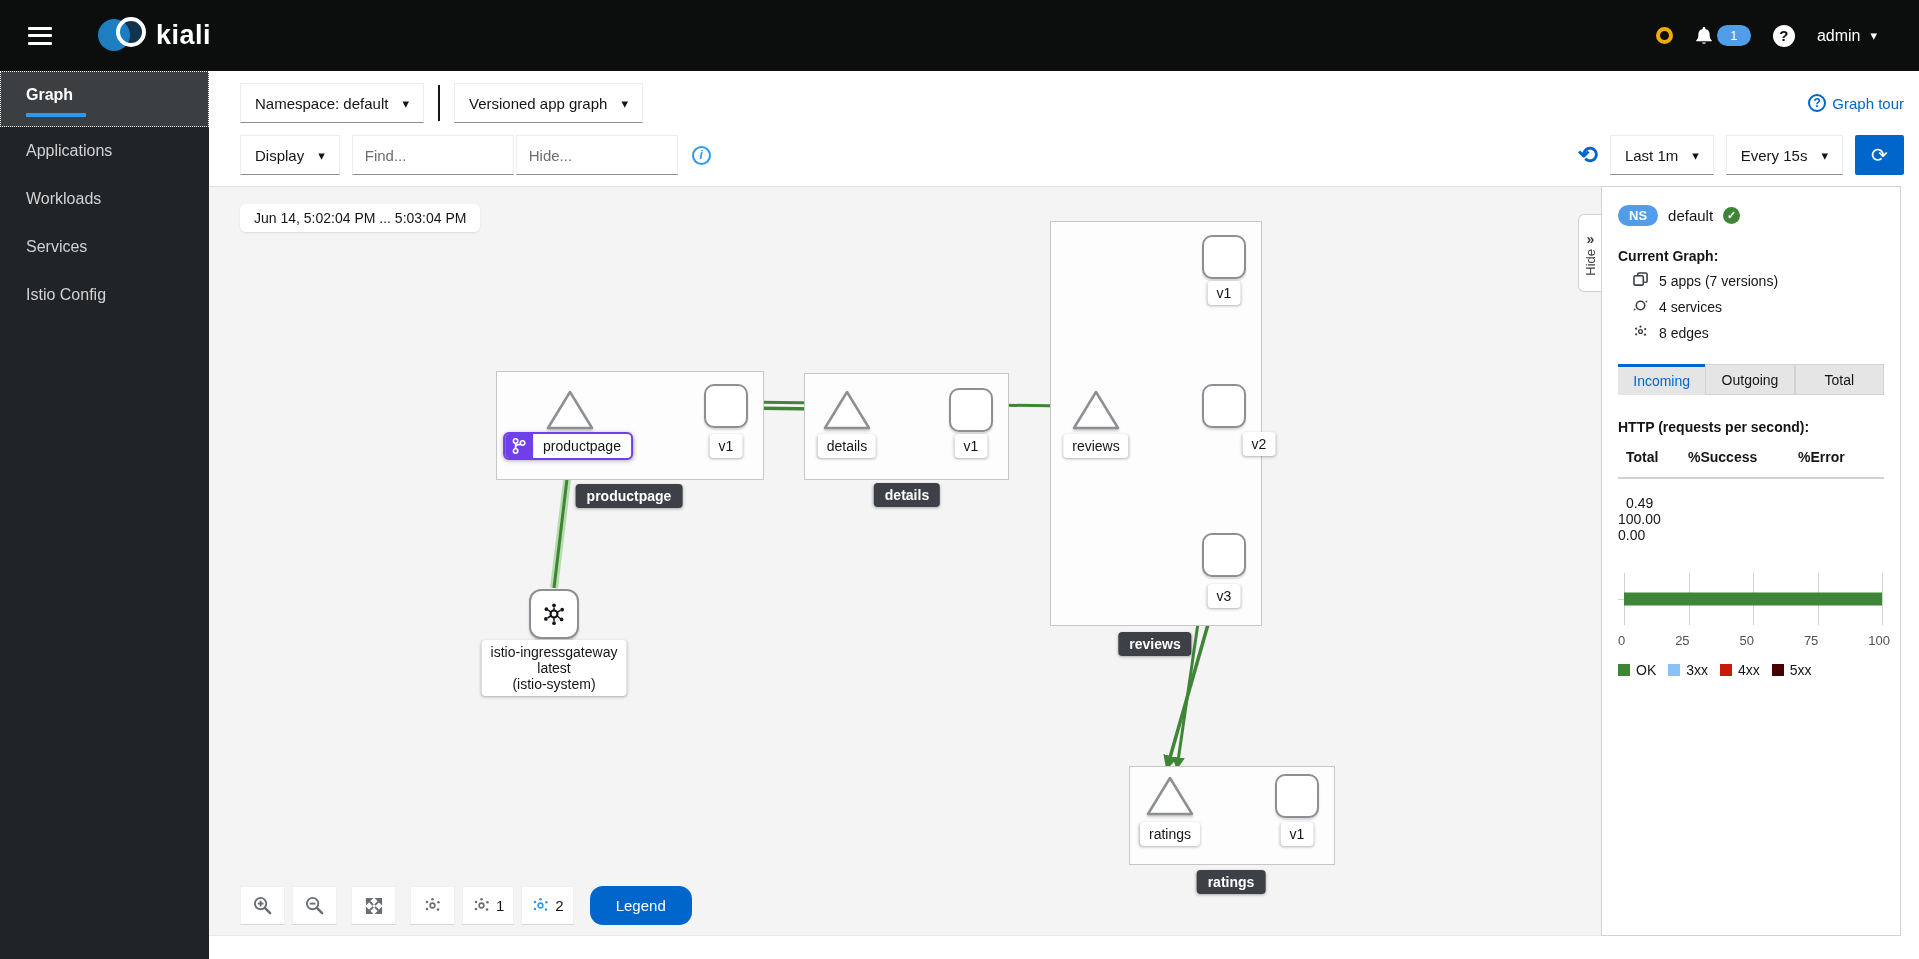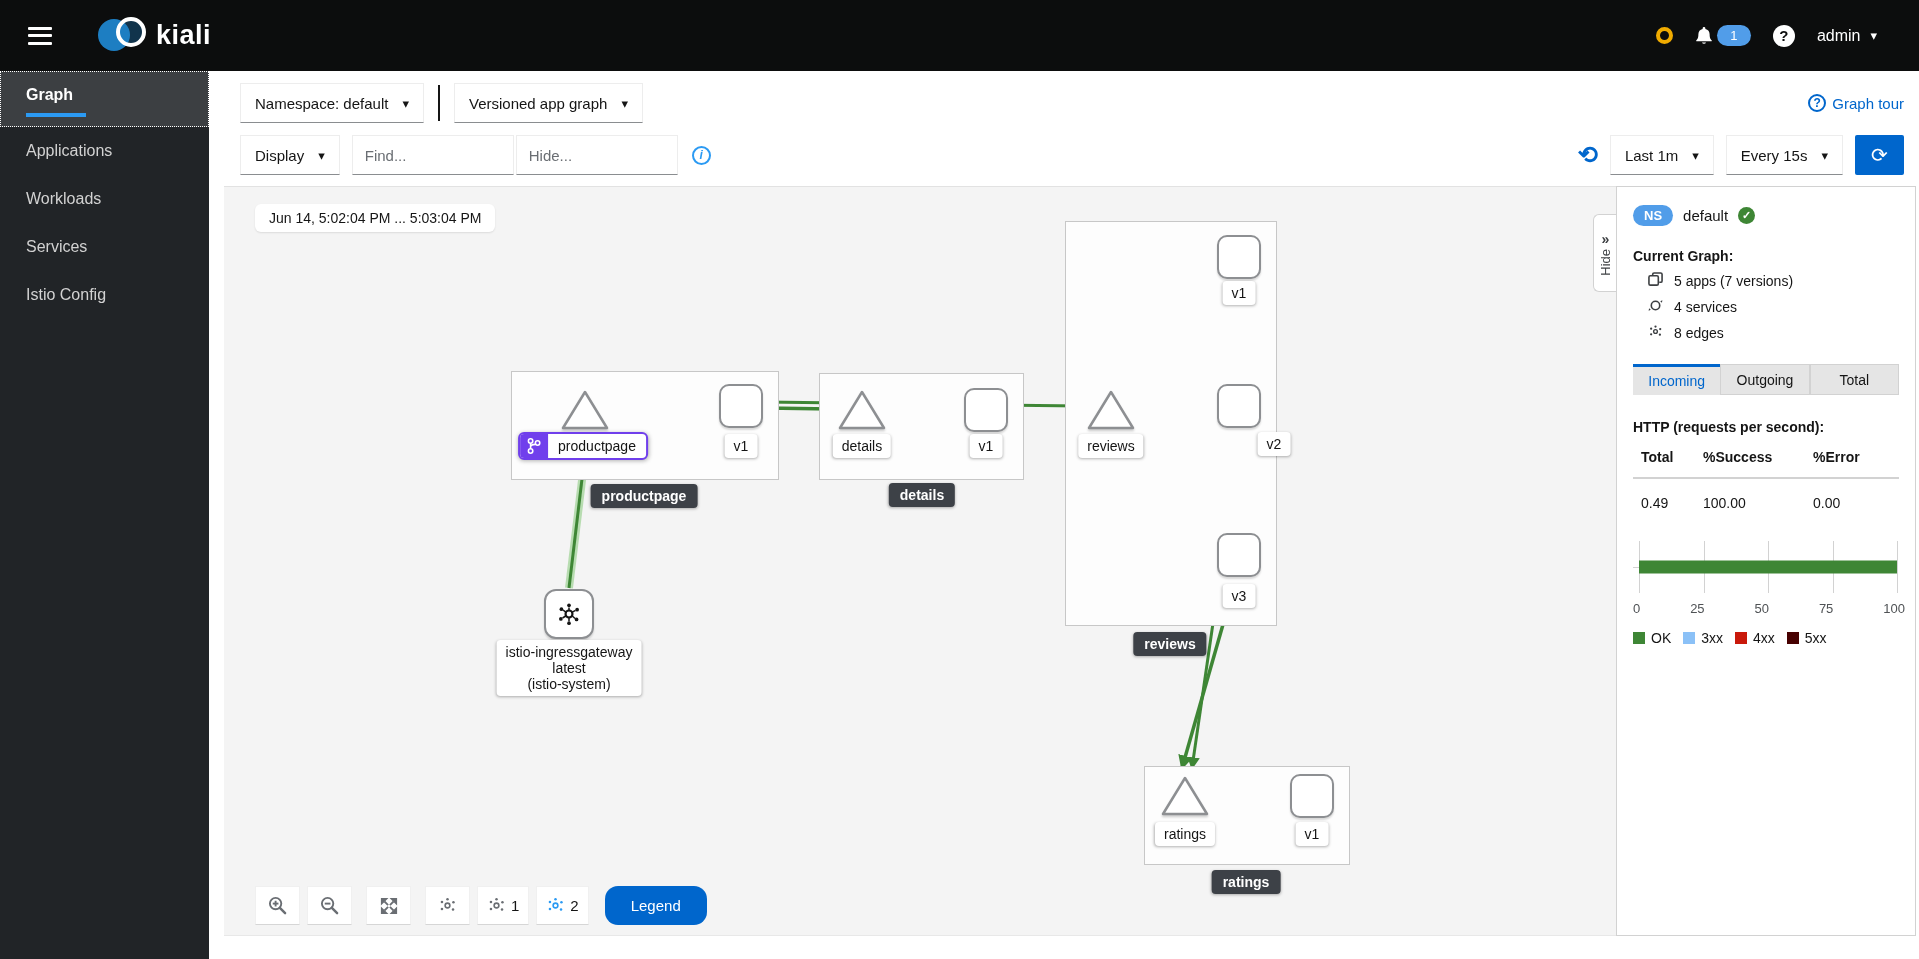--- a/index.html
+++ b/index.html
@@ -57,21 +57,21 @@
   .graph-tour { margin-left:auto; display:flex; align-items:center; gap:6px; color:#0066cc;
     font-size:15px; cursor:pointer; }
   .q-circle { width:18px; height:18px; border:2px solid #0066cc; border-radius:50%; font-size:12px;
     font-weight:bold; display:flex; align-items:center; justify-content:center; }
   .row2-right { margin-left:auto; display:flex; align-items:center; }
   .history-icon { color:#0066cc; font-size:24px; font-weight:bold; margin-right:12px; cursor:pointer; }
   .refresh-btn { width:49px; height:40px; background:#0066cc; border:none; color:#fff; font-size:20px;
     margin-left:12px; border-radius:2px; cursor:pointer; }
 
   
-  .main-area { position:relative; margin-top:11px; height:750px;margin-left:15px; }
+  .main-area { position:relative; margin-top:11px; height:750px; }
   .canvas { position:absolute; left:0; top:0; width:1392px; height:750px; background:#f4f4f4;
     border-top:1px solid #e2e2e2; border-bottom:1px solid #e8e8e8; }
   .time-chip { position:absolute; left:31px; top:17px; background:#fff; border-radius:6px;
     padding:6px 14px; font-size:14px; color:#151515; box-shadow:0 1px 2px rgba(0,0,0,.1); }
 
   svg.edges { position:absolute; left:0; top:0; pointer-events:none; }
 
   .grp { position:absolute; background:#fdfdfd; border:1px solid #c7c7c7; }
   .tri { position:absolute; filter:drop-shadow(0 2px 1px rgba(0,0,0,.18)); }
   .sq { position:absolute; width:44px; height:44px; background:#fff; border:2px solid #8d8f92;
@@ -121,21 +121,21 @@
   .stat-ic { width:17px; text-align:center; color:#3c3f42; }
 
   .tabs { display:flex; margin-top:22px; }
   .tab { flex:1; height:31px; display:flex; align-items:center; justify-content:center;
     font-size:14px; background:#e5e5e5; border:1px solid #d2d2d2; cursor:pointer; color:#151515; }
   .tab.active { border:none; border-top:3px solid #0066cc; color:#0066cc; }
 
   .http-title { font-weight:bold; font-size:14px; margin-top:24px; }
   .rate-table { width:100%; margin-top:14px; font-size:14px; }
   .rate-head { display:flex; font-weight:bold; padding-bottom:12px; border-bottom:2px solid #d2d2d2; }
-  .rate-vals { display:flex; margin-top:16px; }
+  .rate-vals { display:flex; margin-top:16px;flex-direction:column; }
   .rc1 { width:70px; padding-left:8px; } .rc2 { width:110px; } .rc3 { flex:1; }
 
   .mini-chart { margin-top:30px; position:relative; height:52px; margin-left:6px; margin-right:2px; }
   .gridline { position:absolute; top:0; bottom:0; width:1px; background:#d2d2d2; }
   .ytick { position:absolute; left:-6px; top:50%; width:6px; height:1px; background:#d2d2d2; }
   .traffic-bar { position:absolute; left:0; top:50%; transform:translateY(-50%); height:13px; }
   .tick-row { display:flex; justify-content:space-between; font-size:13px; color:#4f5255;
     margin-top:8px; margin-left:0; margin-right:-6px; }
   .chart-legend { display:flex; gap:12px; margin-top:14px; font-size:14px; align-items:center; }
   .leg-item { display:flex; align-items:center; gap:6px; }

